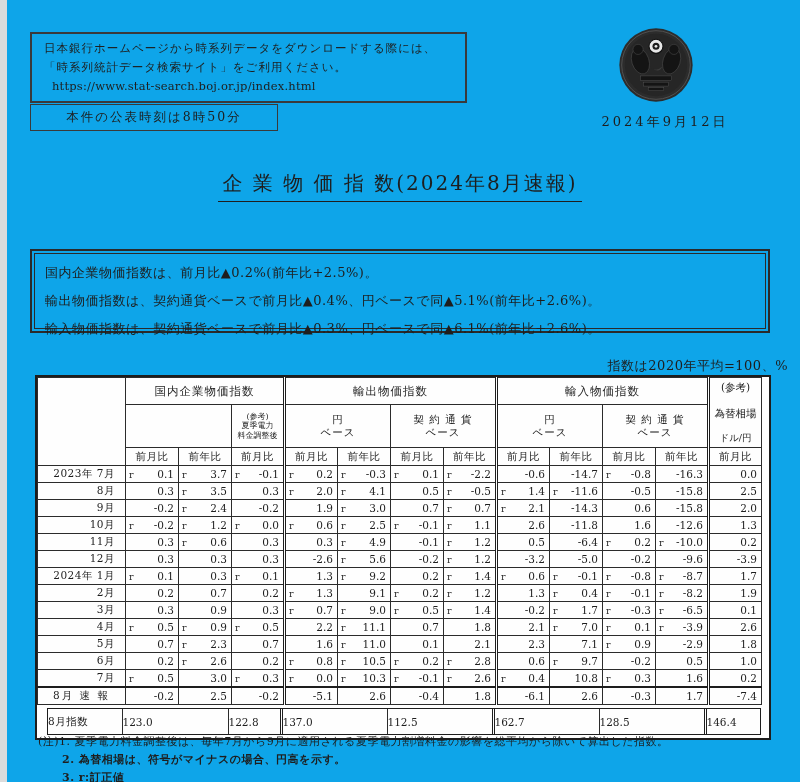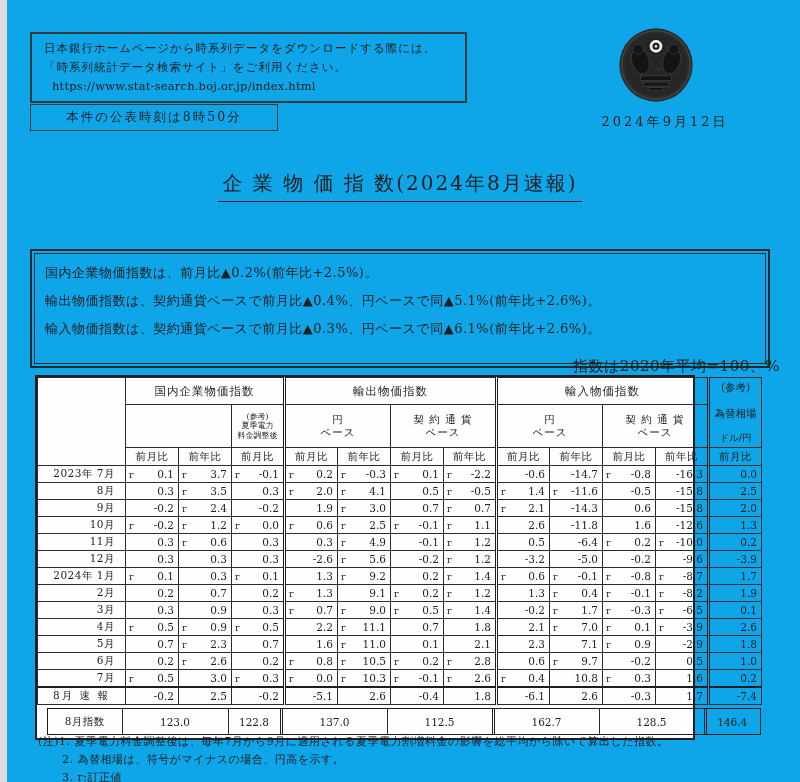--- a/index.html
+++ b/index.html
@@ -21,31 +21,31 @@
   .date-block{position:absolute;left:545px;top:112px;width:240px;text-align:center;}
   .date-line{font-size:13px;letter-spacing:3px;line-height:20px;}
   .bureau-line{font-size:13px;letter-spacing:1.5px;line-height:22px;}
 
   
   .title-wrap{position:absolute;left:0;top:170px;width:800px;text-align:center;}
   .page-title{display:inline-block;font-size:20px;letter-spacing:2px;
               border-bottom:1.5px solid #1e1e1e;padding:0 4px 4px 4px;}
 
   
-  .summary-outer{position:absolute;left:30px;top:249px;width:740px;height:119px;
+  .summary-outer{position:absolute;left:30px;top:249px;width:740px;height:84px;
                  border:2px solid #2a2a2a;box-sizing:border-box;padding:2px;}
   .summary-inner{width:100%;height:100%;border:1px solid #2a2a2a;box-sizing:border-box;
                  padding:5px 0 0 10px;}
   .summary-line{font-size:13px;line-height:28px;letter-spacing:0.5px;white-space:nowrap;}
 
   
-  .unit-note{position:absolute;right:20px;top:357px;font-size:15px;letter-spacing:0.5px;}
+  .unit-note{position:absolute;right:12px;top:357px;font-size:13px;letter-spacing:0.5px;}
 
   
-  .table-wrap{position:absolute;left:35px;top:375px;width:660px;border:2px solid #1d1d1d;
+  .table-wrap{position:absolute;left:35px;top:375px;width:736px;border:2px solid #1d1d1d;
               box-sizing:border-box;background:#fefefe;}
   table{border-collapse:collapse;table-layout:fixed;}
   .main-table{width:724px;font-size:10.5px;}
   .main-table th,.main-table td{border:1px solid #2b2b2b;font-weight:normal;padding:0;
                                 vertical-align:middle;}
   .main-table th{text-align:center;}
   .gh{font-size:11.5px;height:26px;letter-spacing:1px;}
   .sub{height:42px;font-size:10.5px;line-height:13px;letter-spacing:1px;}
   .summer{font-size:8px;line-height:9.5px;letter-spacing:0;}
   .fx-cell{vertical-align:top;}
@@ -60,30 +60,30 @@
   .cellflex{display:flex;justify-content:space-between;align-items:center;height:100%;
             padding:0 4px 0 3px;box-sizing:border-box;}
   .rmark{font-size:9.5px;color:#2b2b2b;min-width:6px;}
   .vtxt{text-align:right;}
   tr.flash td{border-top:2px solid #1d1d1d;}
   tr.flash td.lab{letter-spacing:2px;text-align:center;padding-right:0;}
 
   
   .index-box{margin:3px 0 3px 10px;width:714px;border:1.5px solid #1d1d1d;box-sizing:border-box;}
   .index-table{width:710px;font-size:10.5px;}
-  .index-table td{border:1px solid #2b2b2b;height:25px;text-align:center;padding:0;}
+  .index-table td{border:1px solid #2b2b2b;height:25px;padding:0;}
   .index-table td.ilab{letter-spacing:0.5px;}
   .index-table tr td:first-child{border-left:none;}
   .index-table tr td:last-child{border-right:none;}
   .index-table td{border-top:none;border-bottom:none;}
 
   
   .notes{position:absolute;left:38px;top:733px;font-size:11px;line-height:18px;letter-spacing:0.5px;}
   .note-first{padding-left:0;}
-  .note-rest{padding-left:24px;}
+  .note-rest{padding-left:24px;font-weight:bold;}
 </style>
 </head>
 <body>
 
 <div class="doc">
   <div class="edge-strip"></div>
 
   <div class="notice-box">
     <div>日本銀行ホームページから時系列データをダウンロードする際には、</div>
     <div>「時系列統計データ検索サイト」をご利用ください。</div>

